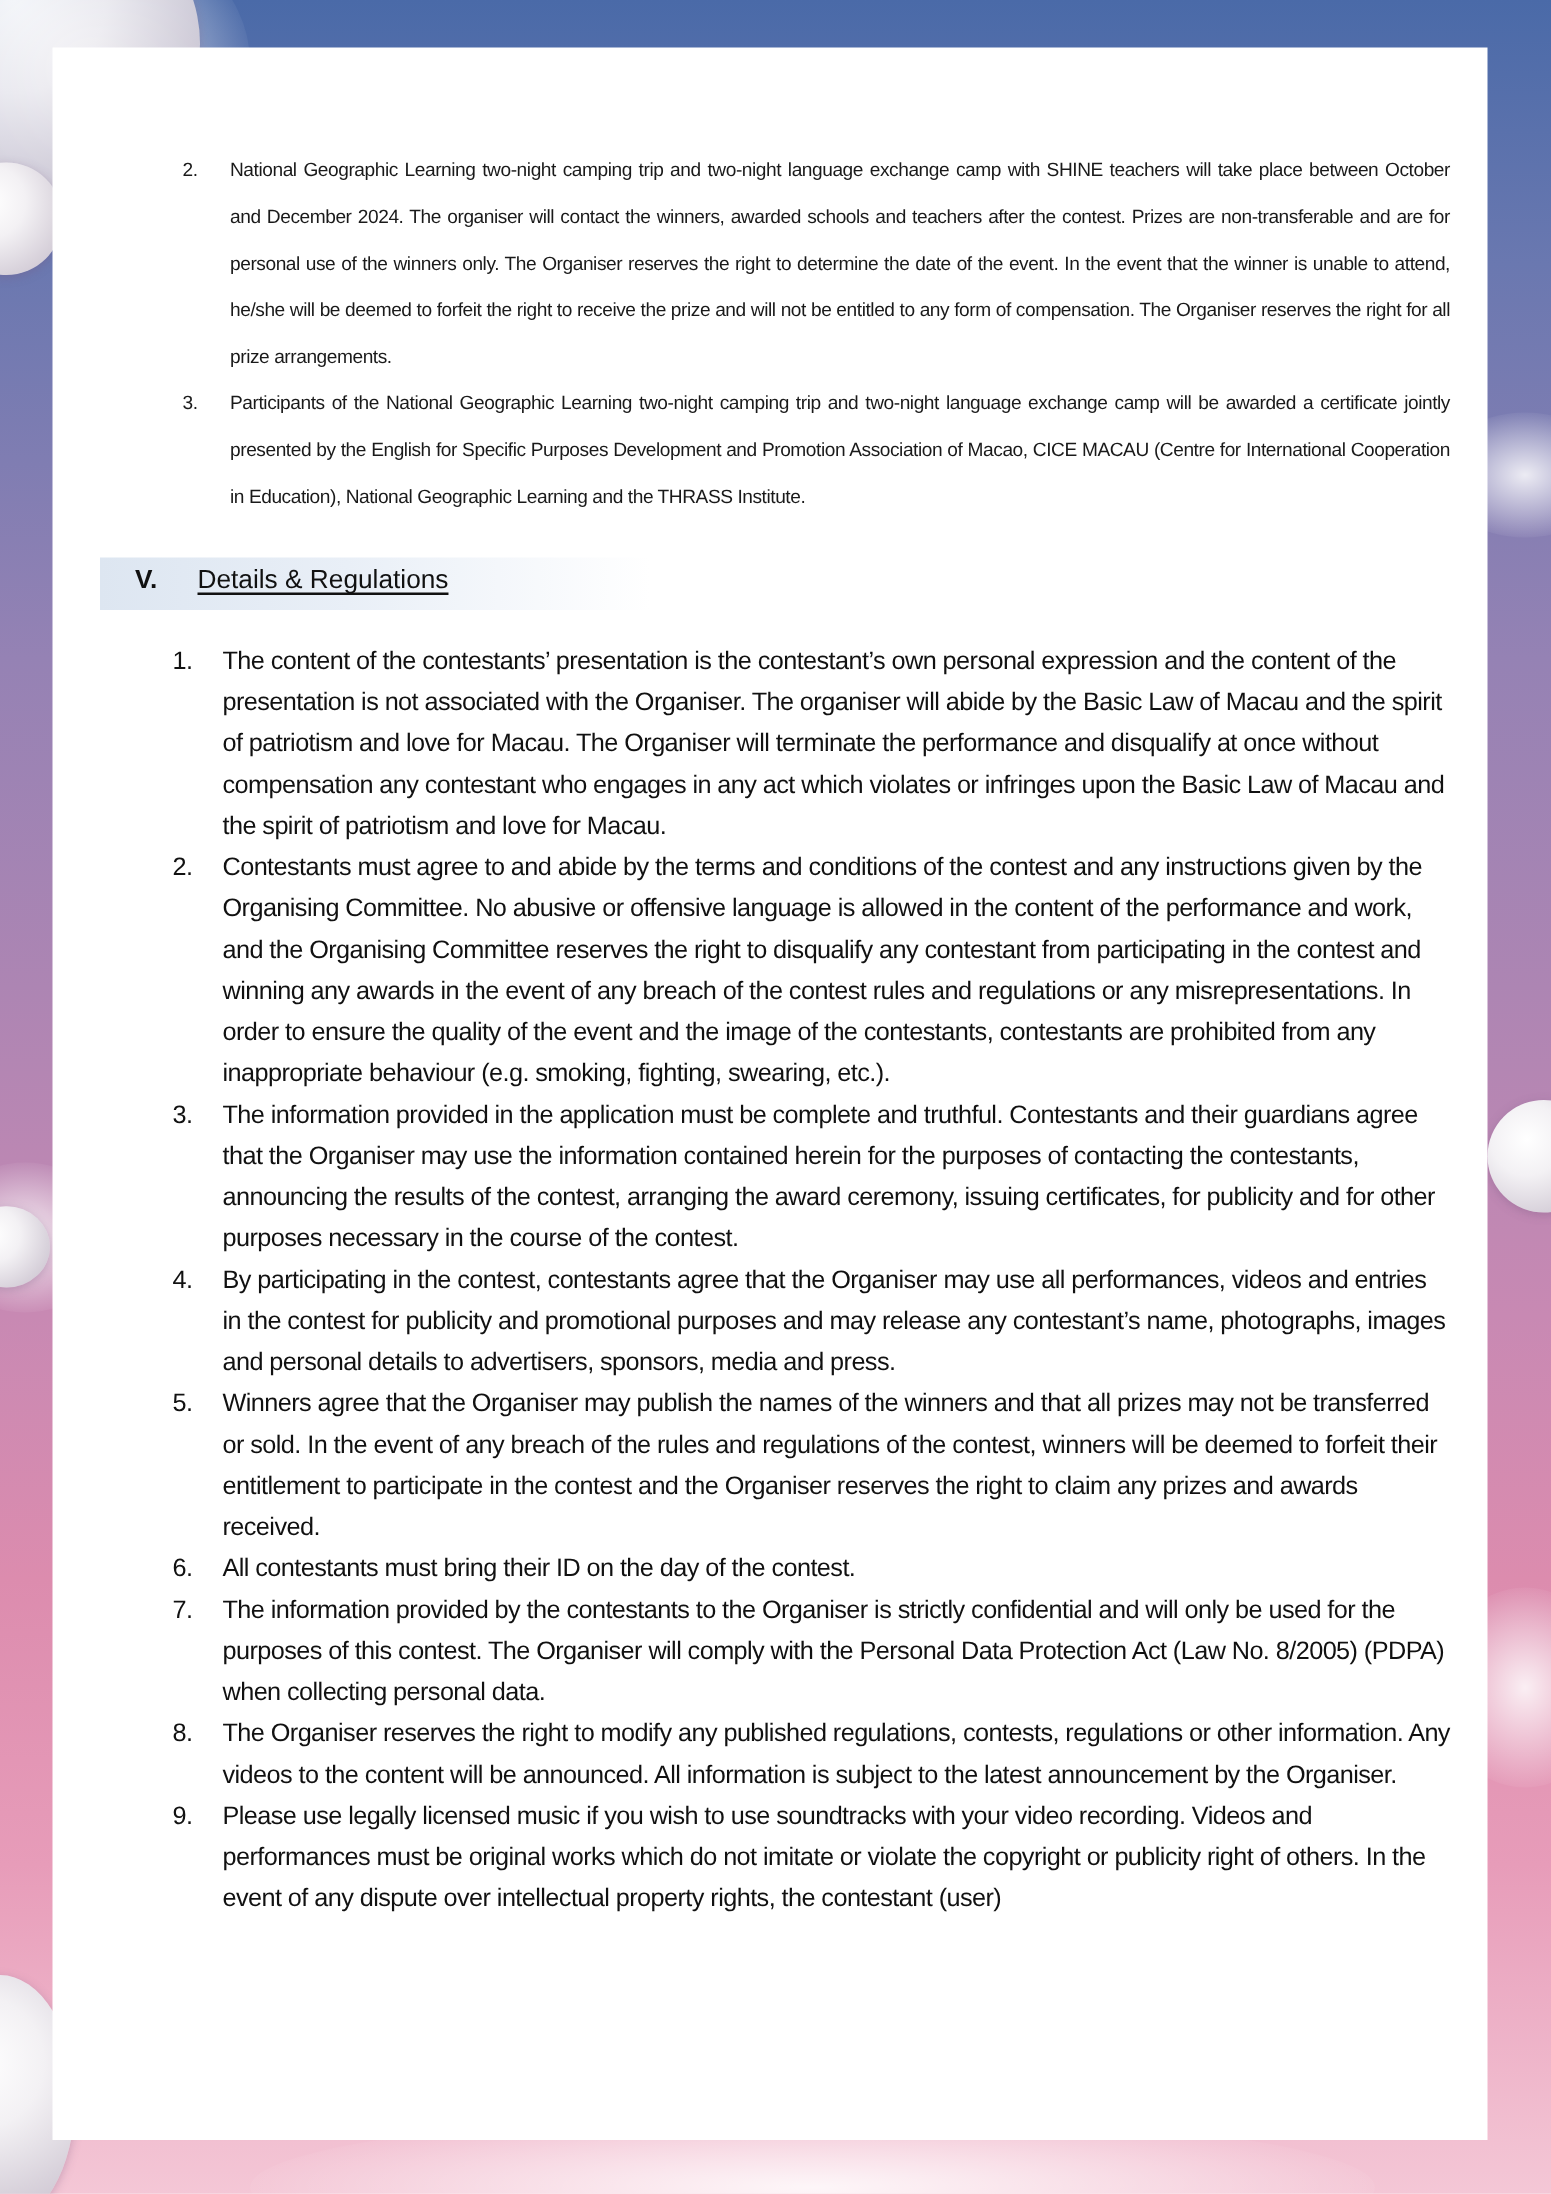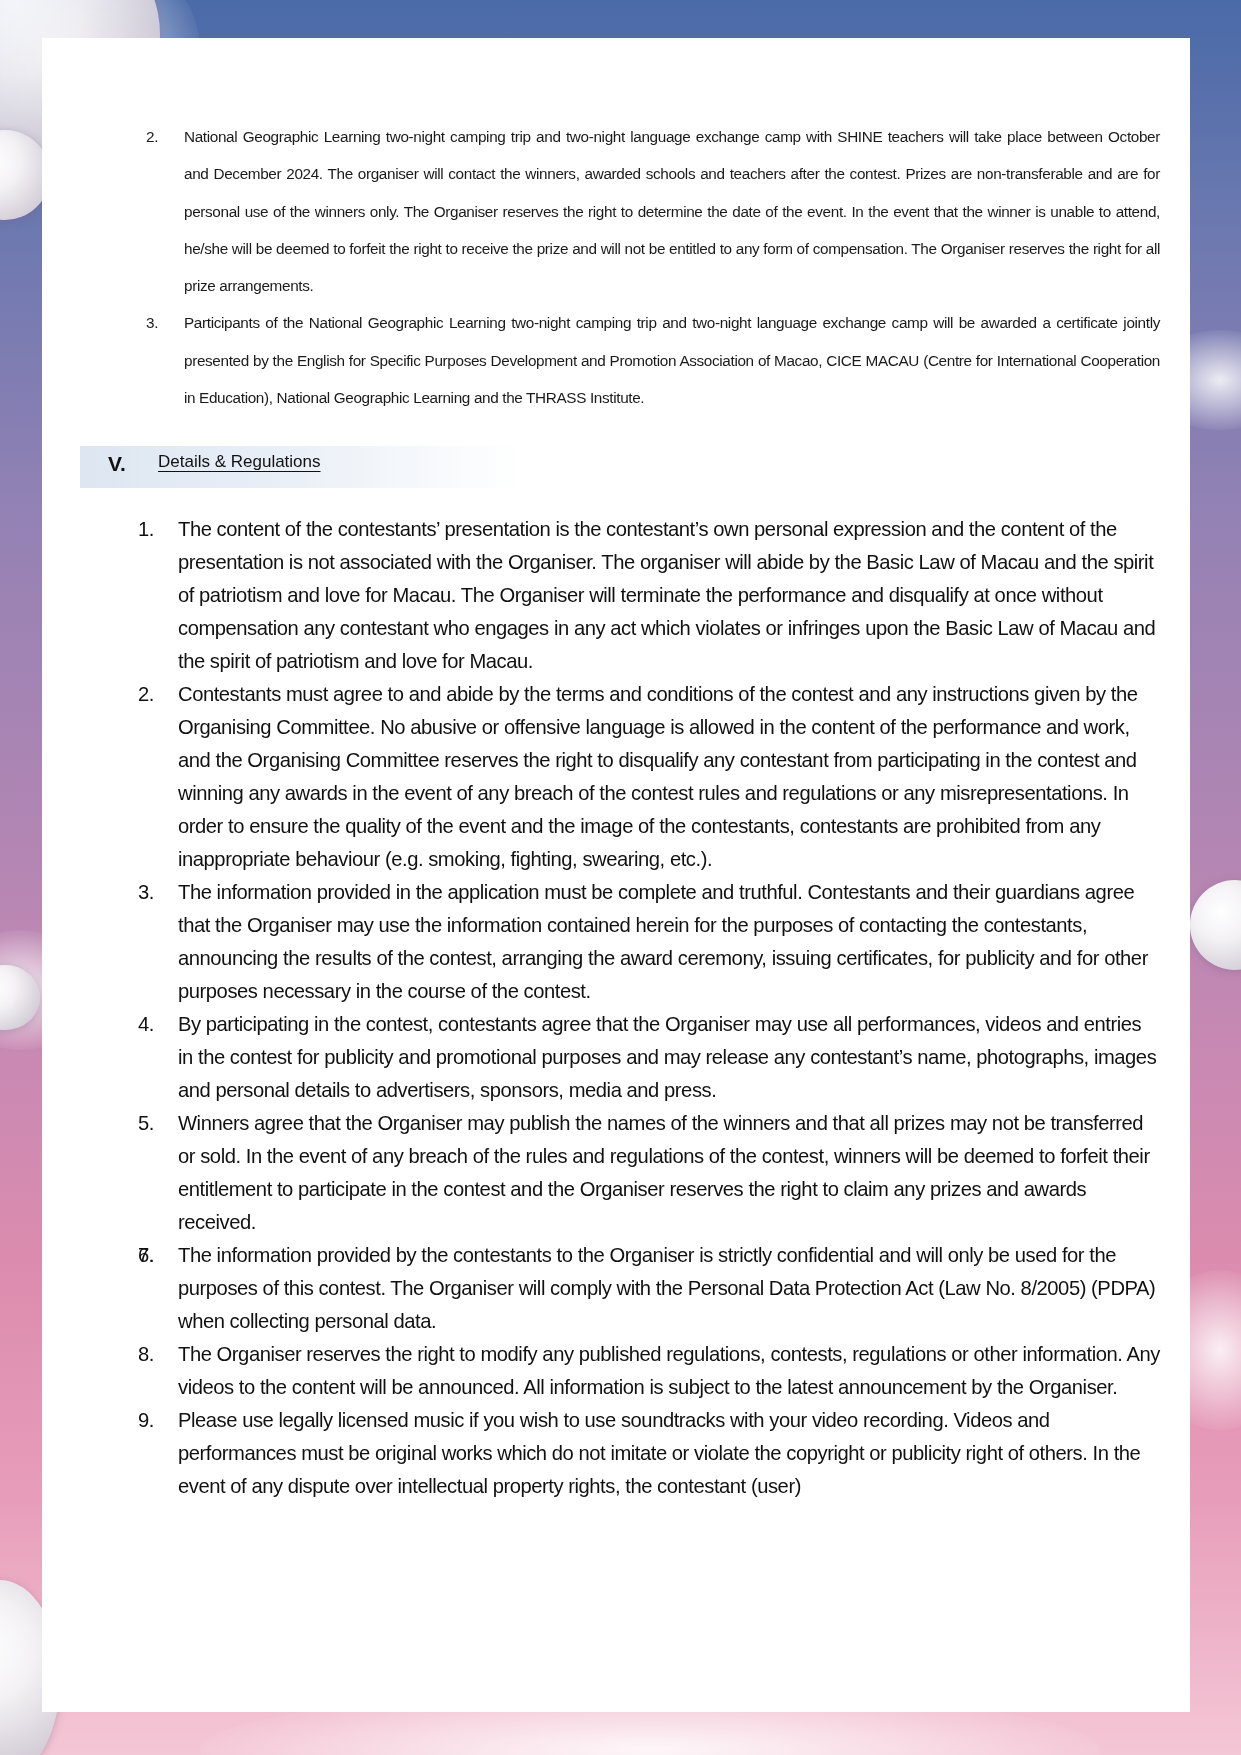--- a/index.html
+++ b/index.html
@@ -31,21 +31,21 @@
     .top-list .num { position: absolute; left: 6px; top: 0; }
     .section-bar {
       position: absolute; left: 80px; top: 446px; width: 440px; height: 42px;
       background: linear-gradient(90deg, #dde6f1 0%, #e9eff7 45%, #ffffff 100%);
     }
     .section-num {
       position: absolute; left: 108px; top: 452px; font-size: 21px; color: #111;
       font-weight: bold;
     }
     .section-title {
-      position: absolute; left: 158px; top: 452px; font-size: 17px; color: #111;
+      position: absolute; left: 158px; top: 452px; font-size: 21px; color: #111;
       text-decoration: underline; text-underline-offset: 4px;
     }
     .main-list {
       position: absolute; left: 130px; top: 513px; width: 1030px;
       margin: 0; padding: 0; list-style: none;
       font-size: 20.2px; line-height: 33px; color: #111;
       letter-spacing: -0.45px;
     }
     .main-list li { position: relative; padding-left: 48px; }
     .main-list .num { position: absolute; left: 8px; top: 0; }
@@ -97,20 +97,21 @@
   <li>
     <span class="num">4.</span>
     <span>By participating in the contest, contestants agree that the Organiser may use all performances, videos and entries in the contest for publicity and promotional purposes and may release any contestant’s name, photographs, images and personal details to advertisers, sponsors, media and press.</span>
   </li>
   <li>
     <span class="num">5.</span>
     <span>Winners agree that the Organiser may publish the names of the winners and that all prizes may not be transferred or sold. In the event of any breach of the rules and regulations of the contest, winners will be deemed to forfeit their entitlement to participate in the contest and the Organiser reserves the right to claim any prizes and awards received.</span>
   </li>
   <li>
     <span class="num">6.</span>
+    <span>All contestants must bring their ID on the day of the contest.</span>
   </li>
   <li>
     <span class="num">7.</span>
     <span>The information provided by the contestants to the Organiser is strictly confidential and will only be used for the purposes of this contest. The Organiser will comply with the Personal Data Protection Act (Law No. 8/2005) (PDPA) when collecting personal data.</span>
   </li>
   <li>
     <span class="num">8.</span>
     <span>The Organiser reserves the right to modify any published regulations, contests, regulations or other information. Any videos to the content will be announced. All information is subject to the latest announcement by the Organiser.</span>
   </li>
   <li>

